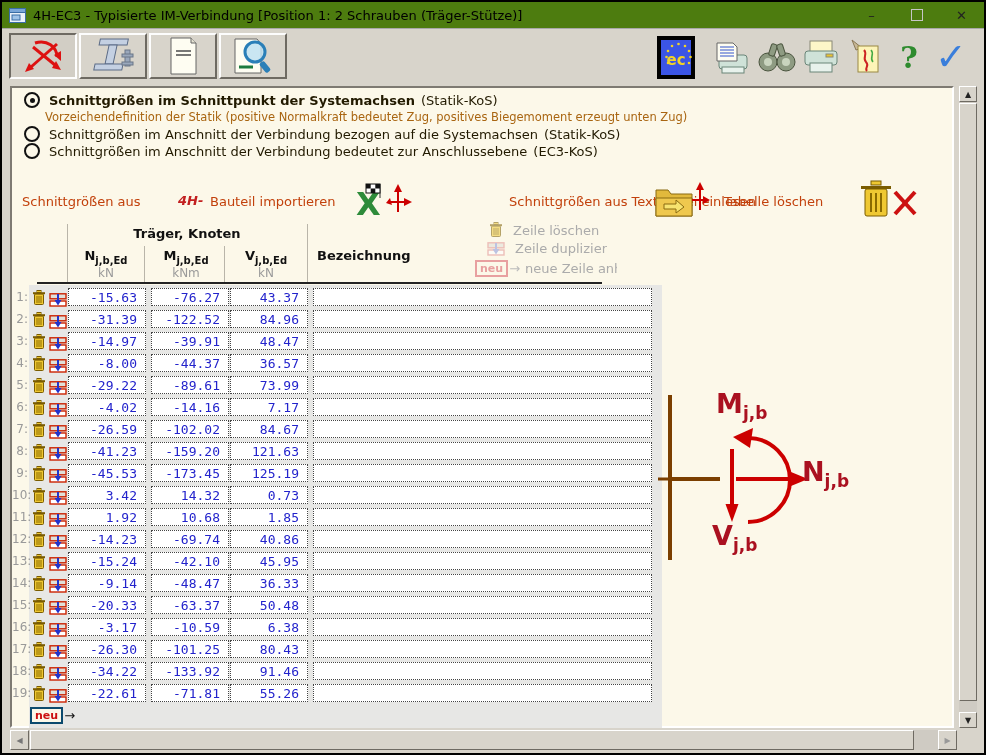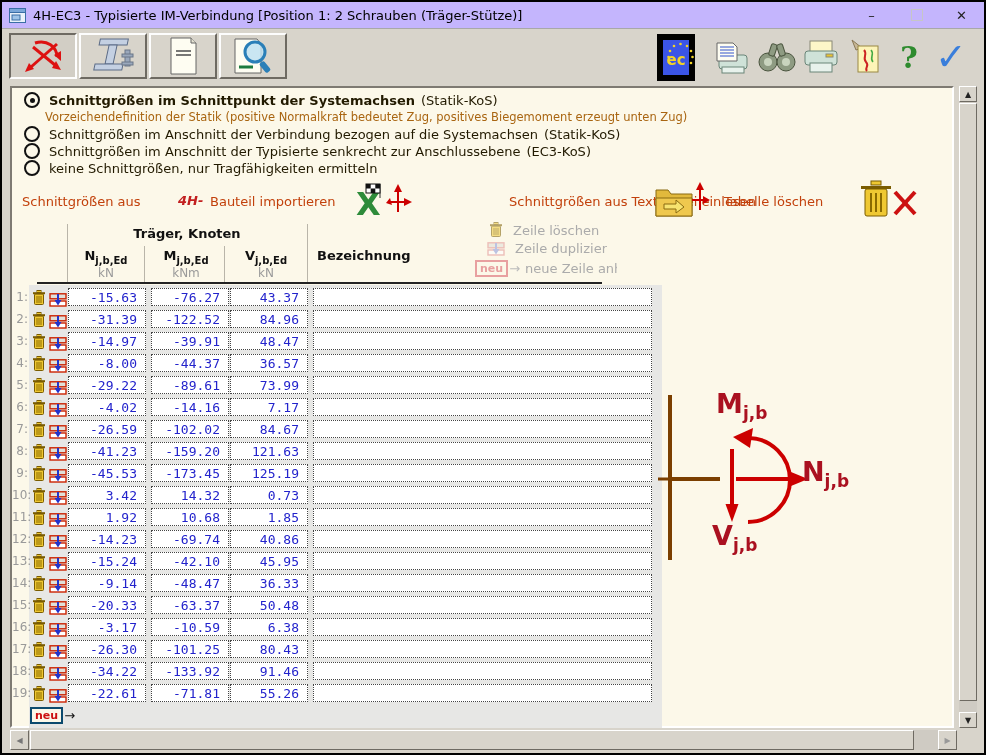--- a/index.html
+++ b/index.html
@@ -1,31 +1,31 @@
 <!DOCTYPE html>
 <html><head>
 <meta charset="utf-8">
 <style>
   html,body{margin:0;padding:0;background:#555;}
   .window{position:relative;width:986px;height:755px;box-sizing:border-box;border:2px solid #000;
     background:#D8D4CB;font-family:"DejaVu Sans",sans-serif;overflow:hidden;}
   
-  .titlebar{position:absolute;left:0;top:0;width:100%;height:27px;background:#c4b5fd;display:flex;align-items:center;border-bottom:1px solid #A8A8A8;box-sizing:border-box;}
+  .titlebar{position:absolute;left:0;top:0;width:100%;height:27px;background:#4d7c0f;display:flex;align-items:center;border-bottom:1px solid #A8A8A8;box-sizing:border-box;}
   .appicon{margin-left:7px;width:17px;height:15px;flex:0 0 auto;}
   .title{margin-left:7px;font-size:13px;color:#000;white-space:nowrap;}
   .wincontrols{margin-left:auto;display:flex;height:100%;}
   .wbtn{width:45px;height:100%;display:flex;align-items:center;justify-content:center;font-size:13px;color:#222;}
   .maxbox{width:10px;height:10px;border:1px solid #C6C6C6;}
   
   .toolbar{position:absolute;left:0;top:27px;width:100%;height:57px;background:#D8D4CB;}
   .tab{position:absolute;top:4px;width:68px;height:46px;background:#D8D4CB;display:flex;align-items:center;justify-content:center;
     border-top:2px solid #FDFDFD;border-left:2px solid #FDFDFD;border-right:2px solid #6E6A62;border-bottom:2px solid #6E6A62;box-sizing:border-box;}
   .tab.sel{border-top:2px solid #6E6A62;border-left:2px solid #6E6A62;border-right:2px solid #FDFDFD;border-bottom:2px solid #FDFDFD;background:#D2CEC5;}
   .toolicon{position:absolute;top:9px;width:38px;height:38px;display:flex;align-items:center;justify-content:center;}
-  .ecbox{width:35px;height:35px;background:#3B55E6;border:6px solid #000000;display:flex;align-items:center;justify-content:center;position:relative;}
+  .ecbox{width:35px;height:35px;background:#3B55E6;border:4px solid #000000;display:flex;align-items:center;justify-content:center;position:relative;}
   .ectext{color:#F2D327;font-size:15px;font-weight:bold;font-family:"DejaVu Sans",sans-serif;margin-top:6px;}
   .helpglyph{color:#2E8B2E;font-size:30px;font-weight:bold;font-family:"DejaVu Serif",serif;}
   .okglyph{color:#3A7EDB;font-size:38px;font-weight:bold;line-height:30px;}
   
   .panel{position:absolute;left:8px;top:84px;width:944px;height:642px;box-sizing:border-box;background:#FCF8E9;
     border-top:2px solid #7E7A72;border-left:2px solid #7E7A72;border-right:2px solid #FFF;border-bottom:2px solid #FFF;padding-left:8px;}
   .radio-line{position:absolute;left:12px;height:16px;display:flex;align-items:center;font-size:13px;color:#221A00;white-space:nowrap;}
   .radio{width:12px;height:12px;border:2px solid #111;border-radius:50%;background:#FCF8E9;margin-right:9px;flex:0 0 auto;display:flex;align-items:center;justify-content:center;}
   .radio .dot{width:5px;height:5px;border-radius:50%;background:#111;}
   .opt-main{font-weight:bold;}
@@ -219,26 +219,22 @@
       <span class="opt-suffix">(Statik-KoS)</span>
     </div>
     <div class="radio-note" style="top:22px">Vorzeichendefinition der Statik (positive Normalkraft bedeutet Zug, positives Biegemoment erzeugt unten Zug)</div>
     <div class="radio-line" style="top:38px">
       <span class="radio"></span>
       <span>Schnittgrößen im Anschnitt der Verbindung bezogen auf die Systemachsen</span>
       <span class="opt-suffix">(Statik-KoS)</span>
     </div>
     <div class="radio-line" style="top:55px">
       <span class="radio"></span>
-      <span>Schnittgrößen im Anschnitt der Typisierte senkrecht zur Anschlussebene</span>
+      <span>Schnittgrößen im Anschnitt der Verbindung bedeutet zur Anschlussebene</span>
       <span class="opt-suffix">(EC3-KoS)</span>
-    </div>
-    <div class="radio-line" style="top:72px">
-      <span class="radio"></span>
-      <span>keine Schnittgrößen, nur Tragfähigkeiten ermitteln</span>
     </div>
 
     <span class="imp" style="left:10px;top:106px">Schnittgrößen aus</span>
     <span class="imp logo4h" style="left:166px;top:105px">4H-</span>
     <span class="imp" style="left:198px;top:106px">Bauteil importieren</span>
     <svg style="position:absolute;left:342px;top:94px" width="58" height="38" viewBox="0 0 58 38">
       <text x="2" y="33" font-size="32" font-weight="bold" fill="#2E8B3A" font-family="DejaVu Sans,sans-serif">X</text>
       <line x1="26" y1="2" x2="26" y2="16" stroke="#333"></line>
       <g>
         <rect x="12" y="2" width="14" height="9" fill="#FFF" stroke="#111"></rect>

